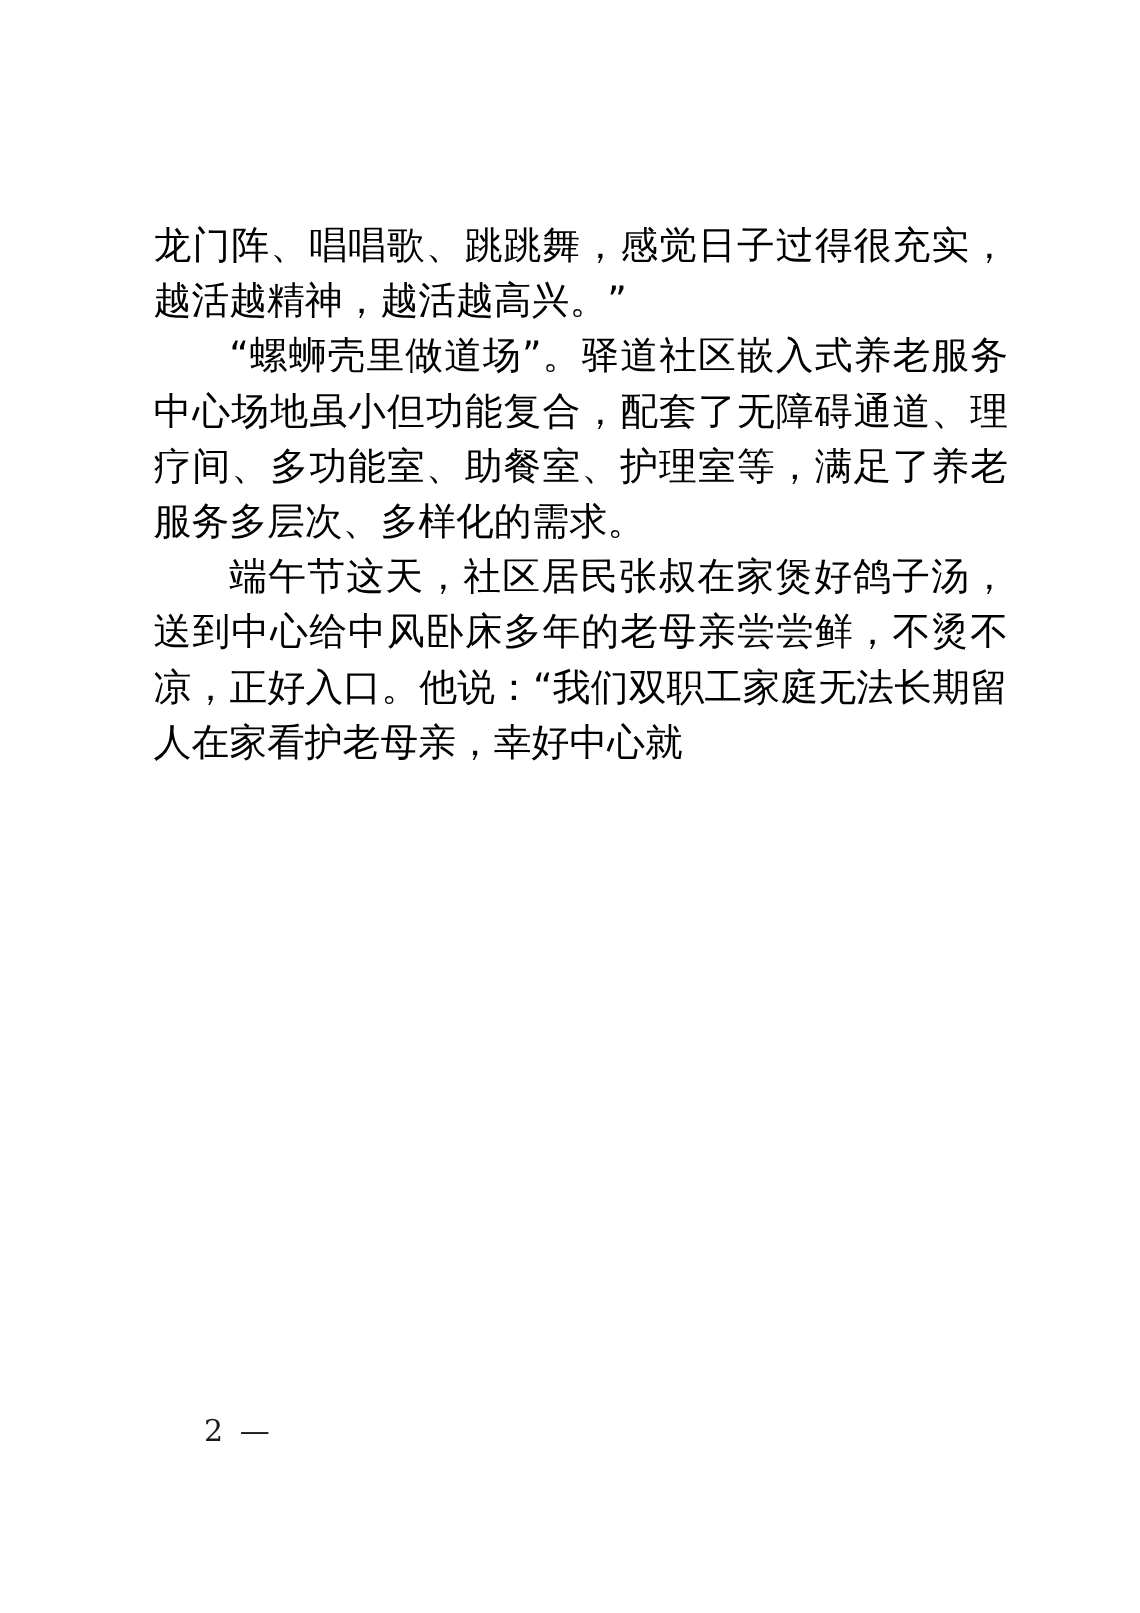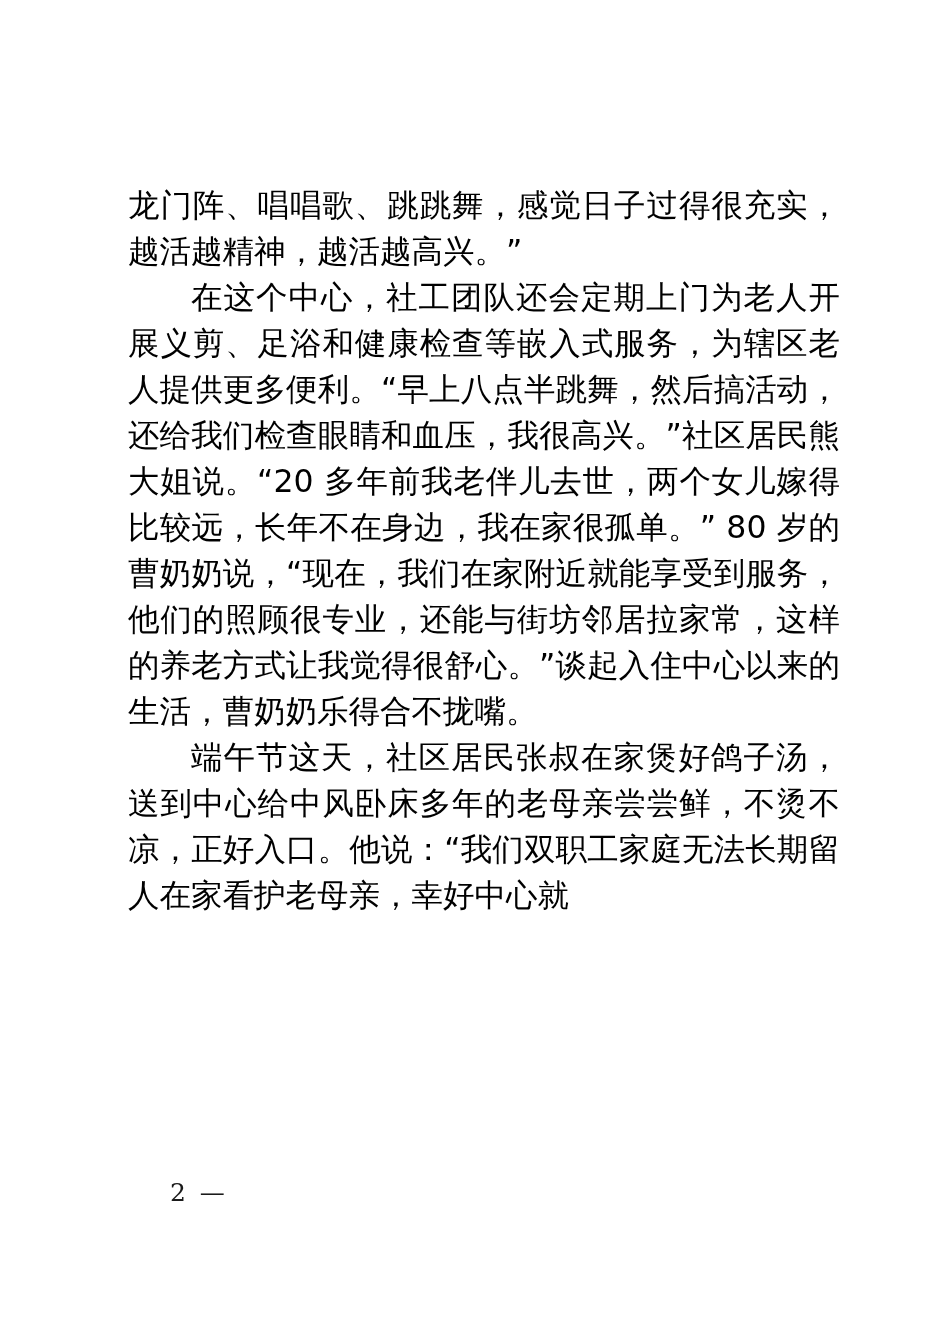--- a/index.html
+++ b/index.html
@@ -55,21 +55,21 @@
     white-space: pre;
   }
 </style>
 </head>
 <body>
 
 <div class="page">
 
   <div class="text-block">
     <p class="para">龙门阵、唱唱歌、跳跳舞，感觉日子过得很充实，越活越精神，越活越高兴。”</p>
-    <p class="para indent">在这个中心，社工团队还会定期上门为老人开展义剪、足浴和健康检查等嵌入式服务，为辖区老人提供更多便利。“早上八点半跳舞，然后搞活动，还给我们检查眼睛和血压，我很高兴。”社区居民熊大姐说。“20 多年前我老伴儿去世，两个女儿嫁得比较远，长年不在身边，我在家很孤单。” 80 岁的曹奶奶说，“现在，我们在家附近就能享受到服务，他们的照顾很专业，还能与街坊邻居拉家常，这样的养老方式让我觉得很舒心。”谈起入住中心以来的生活，曹奶奶乐得合不拢嘴。</p>
+    <p class="para indent">“螺蛳壳里做道场”。驿道社区嵌入式养老服务中心场地虽小但功能复合，配套了无障碍通道、理疗间、多功能室、助餐室、护理室等，满足了养老服务多层次、多样化的需求。</p>
     <p class="para indent">端午节这天，社区居民张叔在家煲好鸽子汤，送到中心给中风卧床多年的老母亲尝尝鲜，不烫不凉，正好入口。他说：“我们双职工家庭无法长期留人在家看护老母亲，幸好中心就</p>
   </div>
 
   <div class="footer">
     <span class="footer-num">2 —</span>
   </div>
 
 </div>
 
 </body></html>

